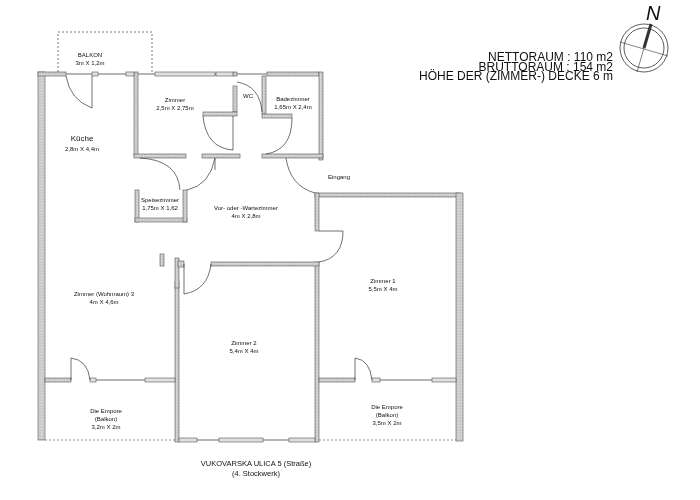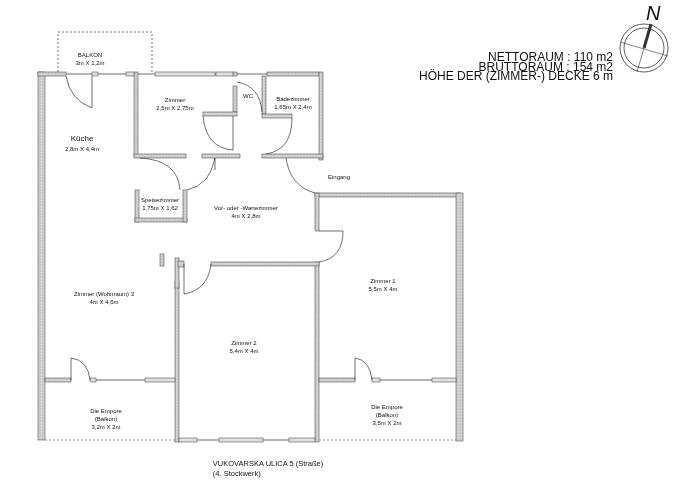--- a/index.html
+++ b/index.html
@@ -3,21 +3,21 @@
   <meta charset="utf-8">
   <style>
     html, body { margin: 0; padding: 0; background: #ffffff; }
     body { width: 700px; height: 500px; position: relative; overflow: hidden; font-family: "Liberation Sans", sans-serif; color: #111; }
     svg.plan { position: absolute; left: 0; top: 0; width: 700px; height: 500px; }
     .lbl { position: absolute; text-align: center; font-size: 6px; line-height: 8px; color: #111; white-space: nowrap; transform: translateX(-50%); }
     .lbl .n { display: block; }
     .lbl .d { display: block; }
     .info { position: absolute; left: 516px; top: 53px; transform: translateX(-50%); text-align: right; font-size: 12px; line-height: 9.5px; color: #111; white-space: nowrap; }
     .info span { display: block; }
-    .address { position: absolute; left: 268px; top: 459px; transform: translateX(-50%); font-size: 7.5px; line-height: 10px; white-space: nowrap; }
+    .address { position: absolute; left: 256px; top: 459px; transform: translateX(-50%); text-align: center; font-size: 7.5px; line-height: 10px; white-space: nowrap; }
     .address span { display: block; }
     .compass-n { position: absolute; left: 646px; top: 2px; font-size: 20px; font-family: "Liberation Sans", sans-serif; font-style: italic; color: #111; }
   </style>
 </head>
 <body>
 
 <svg class="plan" viewBox="0 0 700 500" xmlns="http://www.w3.org/2000/svg">
   <defs>
     <pattern id="hatch" width="3" height="3" patternUnits="userSpaceOnUse">
       <rect width="3" height="3" fill="#d4d4d4"></rect>

